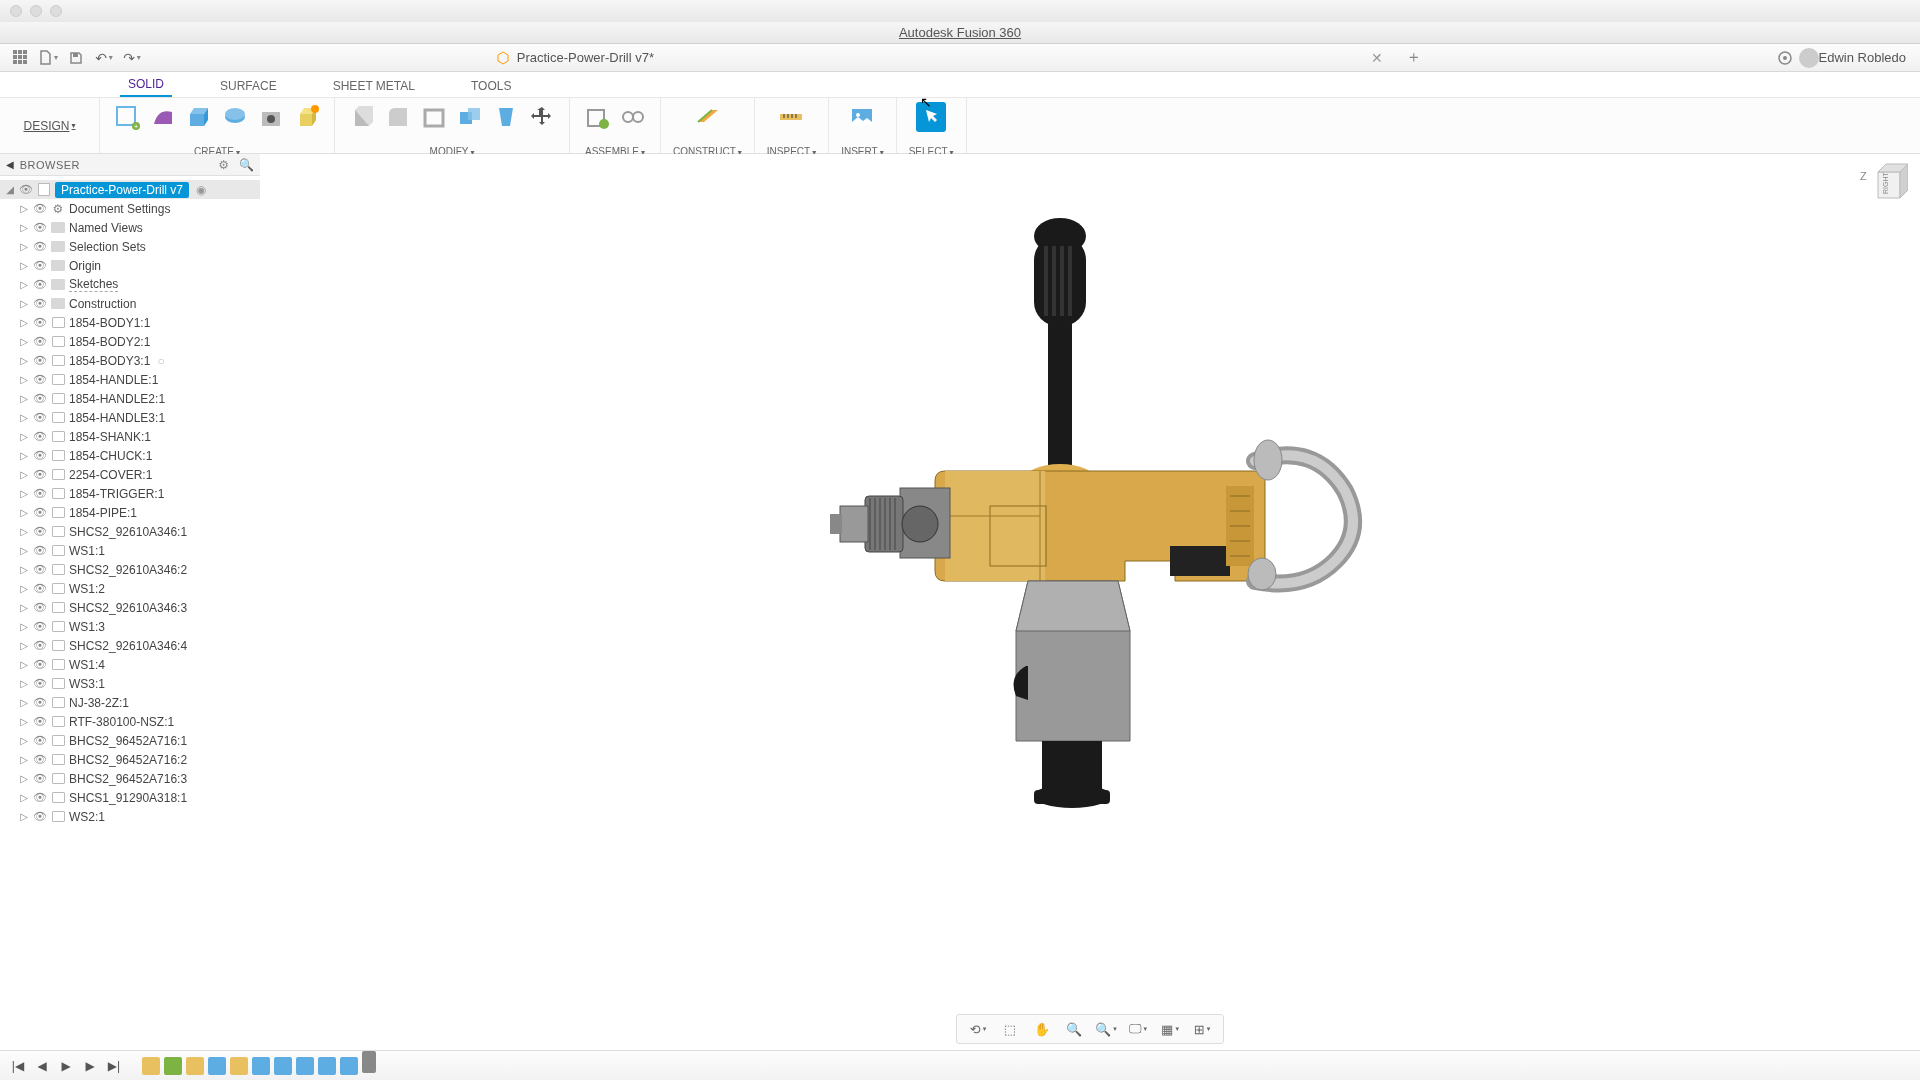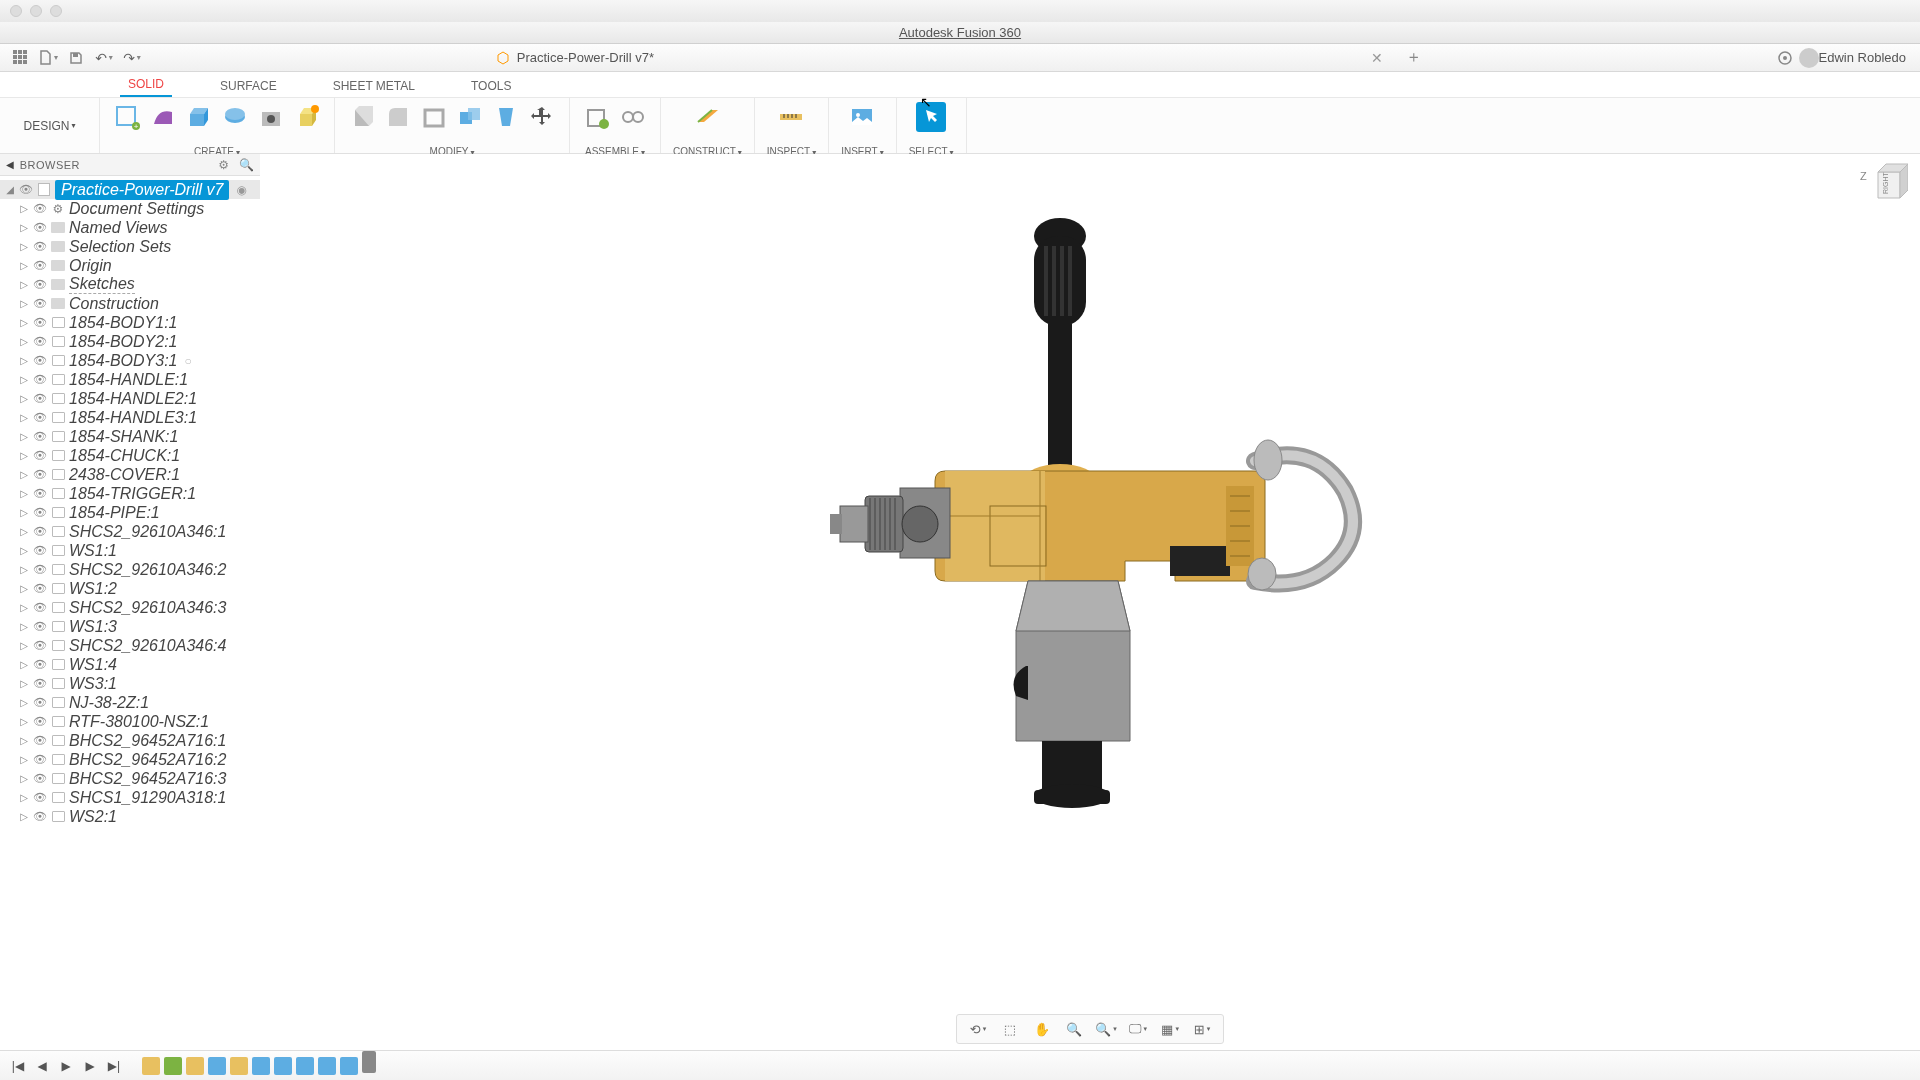--- a/index.html
+++ b/index.html
@@ -19,25 +19,25 @@
 .doc-tab { display:flex; align-items:center; gap:6px; font-size:13px; color:#555;}
 .tab-close { color:#999; font-size:14px; margin-left:10px; cursor:pointer;}
 .tab-add { color:#888; font-size:16px; margin-left:6px; cursor:pointer;}
 .right-tools { display:flex; align-items:center; gap:0; margin-right:8px;}
 .avatar { width:20px; height:20px; border-radius:50%; background:#ccc;}
 .username { font-size:13px; color:#555;}
 
 
 .ribbon-tabs { height: 26px; display: flex; align-items: flex-end; padding-left: 120px; gap: 40px; font-size: 12px; color: #666; border-bottom: 1px solid #e8e8e8; }
 .rtab { padding: 4px 8px; cursor: pointer; }
-.rtab.active { color: #ef4444; border-bottom: 2px solid #0696d7; }
+.rtab.active { color: #4c1d95; border-bottom: 2px solid #0696d7; }
 
 
 .ribbon { height: 56px; display: flex; align-items: stretch; border-bottom: 1px solid #e0e0e0; background: #fcfcfc; }
-.design-btn { width:100px; display:flex; align-items:center; justify-content:center; font-size:12px; color:#555; border-right:1px solid #e8e8e8; cursor:pointer;}
+.design-btn { width:100px; display:flex; align-items:center; justify-content:center; font-size:12px; color:#555; border-right:1px solid #e8e8e8; cursor:pointer;text-decoration:underline;}
 .rgroup { display:flex; flex-direction:column; align-items:center; border-right:1px solid #e8e8e8; padding:4px 12px 2px;}
 .rgroup-icons { display:flex; gap:6px; align-items:center; height:34px;}
 .ricon { width: 30px; height: 30px; display:flex; align-items:center; justify-content:center; cursor:pointer; border-radius:3px;}
 .ricon.select-active { background:#0696d7; }
 .rgroup-label { font-size:10px; color:#666; margin-top:14px;}
 .caret { font-size:8px; margin-left:2px;}
 
 
 .workspace { position:absolute; top:154px; left:0; right:0; bottom:30px; display:flex; }
 
@@ -51,21 +51,21 @@
 .tree { padding:4px 0;}
 .tree-row { display:flex; align-items:center; height:19px; padding-left:4px; gap:3px; cursor:pointer;}
 .tree-row.root-row { background:#e8e8e8;}
 .tree-row.root-row .label { background:#0696d7; color:#fff; padding:1px 6px; border-radius:2px;}
 .expand { width:12px; text-align:center; color:#888; font-size:10px;}
 .eye { width:14px; color:#888; font-size:11px;}
 .node-icon { width:16px; height:14px; display:flex; align-items:center; justify-content:center;}
 .folder-ico { width:14px; height:11px; background:#d8d8d8; border-radius:1px;}
 .comp-ico { width:13px; height:11px; background:#fff; border:1px solid #bbb; border-radius:1px;}
 .doc-ico { width:12px; height:13px; background:#fff; border:1px solid #bbb;}
-.label { font-size:16px; color:#444; white-space:nowrap;font-style:italic;}
+.label { font-size:12px; color:#444; white-space:nowrap;}
 .indent1 { padding-left:18px;}
 
 
 .canvas { flex:1; position:relative; background:#fff;}
 .drill-img { position:absolute; left:50%; top:50%; transform:translate(-50%,-58%);}
 .viewcube { position:absolute; top:6px; right:12px; width:50px; height:50px;}
 .cursor-ptr { position:absolute; top:-60px; left:660px; font-size:14px;}
 
 
 .nav-toolbar { position:absolute; left:50%; bottom:6px; transform:translateX(-50%); display:flex; gap:10px; background:rgba(250,250,250,0.95); padding:4px 10px; border:1px solid #ddd; border-radius:3px;}
@@ -444,21 +444,21 @@
               <span class="comp-ico"></span>
             </span>
     <span class="label">1854-CHUCK:1</span>
           </div>
           <div class="tree-row indent1">
             <span class="expand">▷</span>
     <span class="eye">👁</span>
     <span class="node-icon">
               <span class="comp-ico"></span>
             </span>
-    <span class="label">2438-COVER:1</span>
+    <span class="label">2254-COVER:1</span>
           </div>
           <div class="tree-row indent1">
             <span class="expand">▷</span>
     <span class="eye">👁</span>
     <span class="node-icon">
               <span class="comp-ico"></span>
             </span>
     <span class="label">1854-TRIGGER:1</span>
           </div>
           <div class="tree-row indent1">

